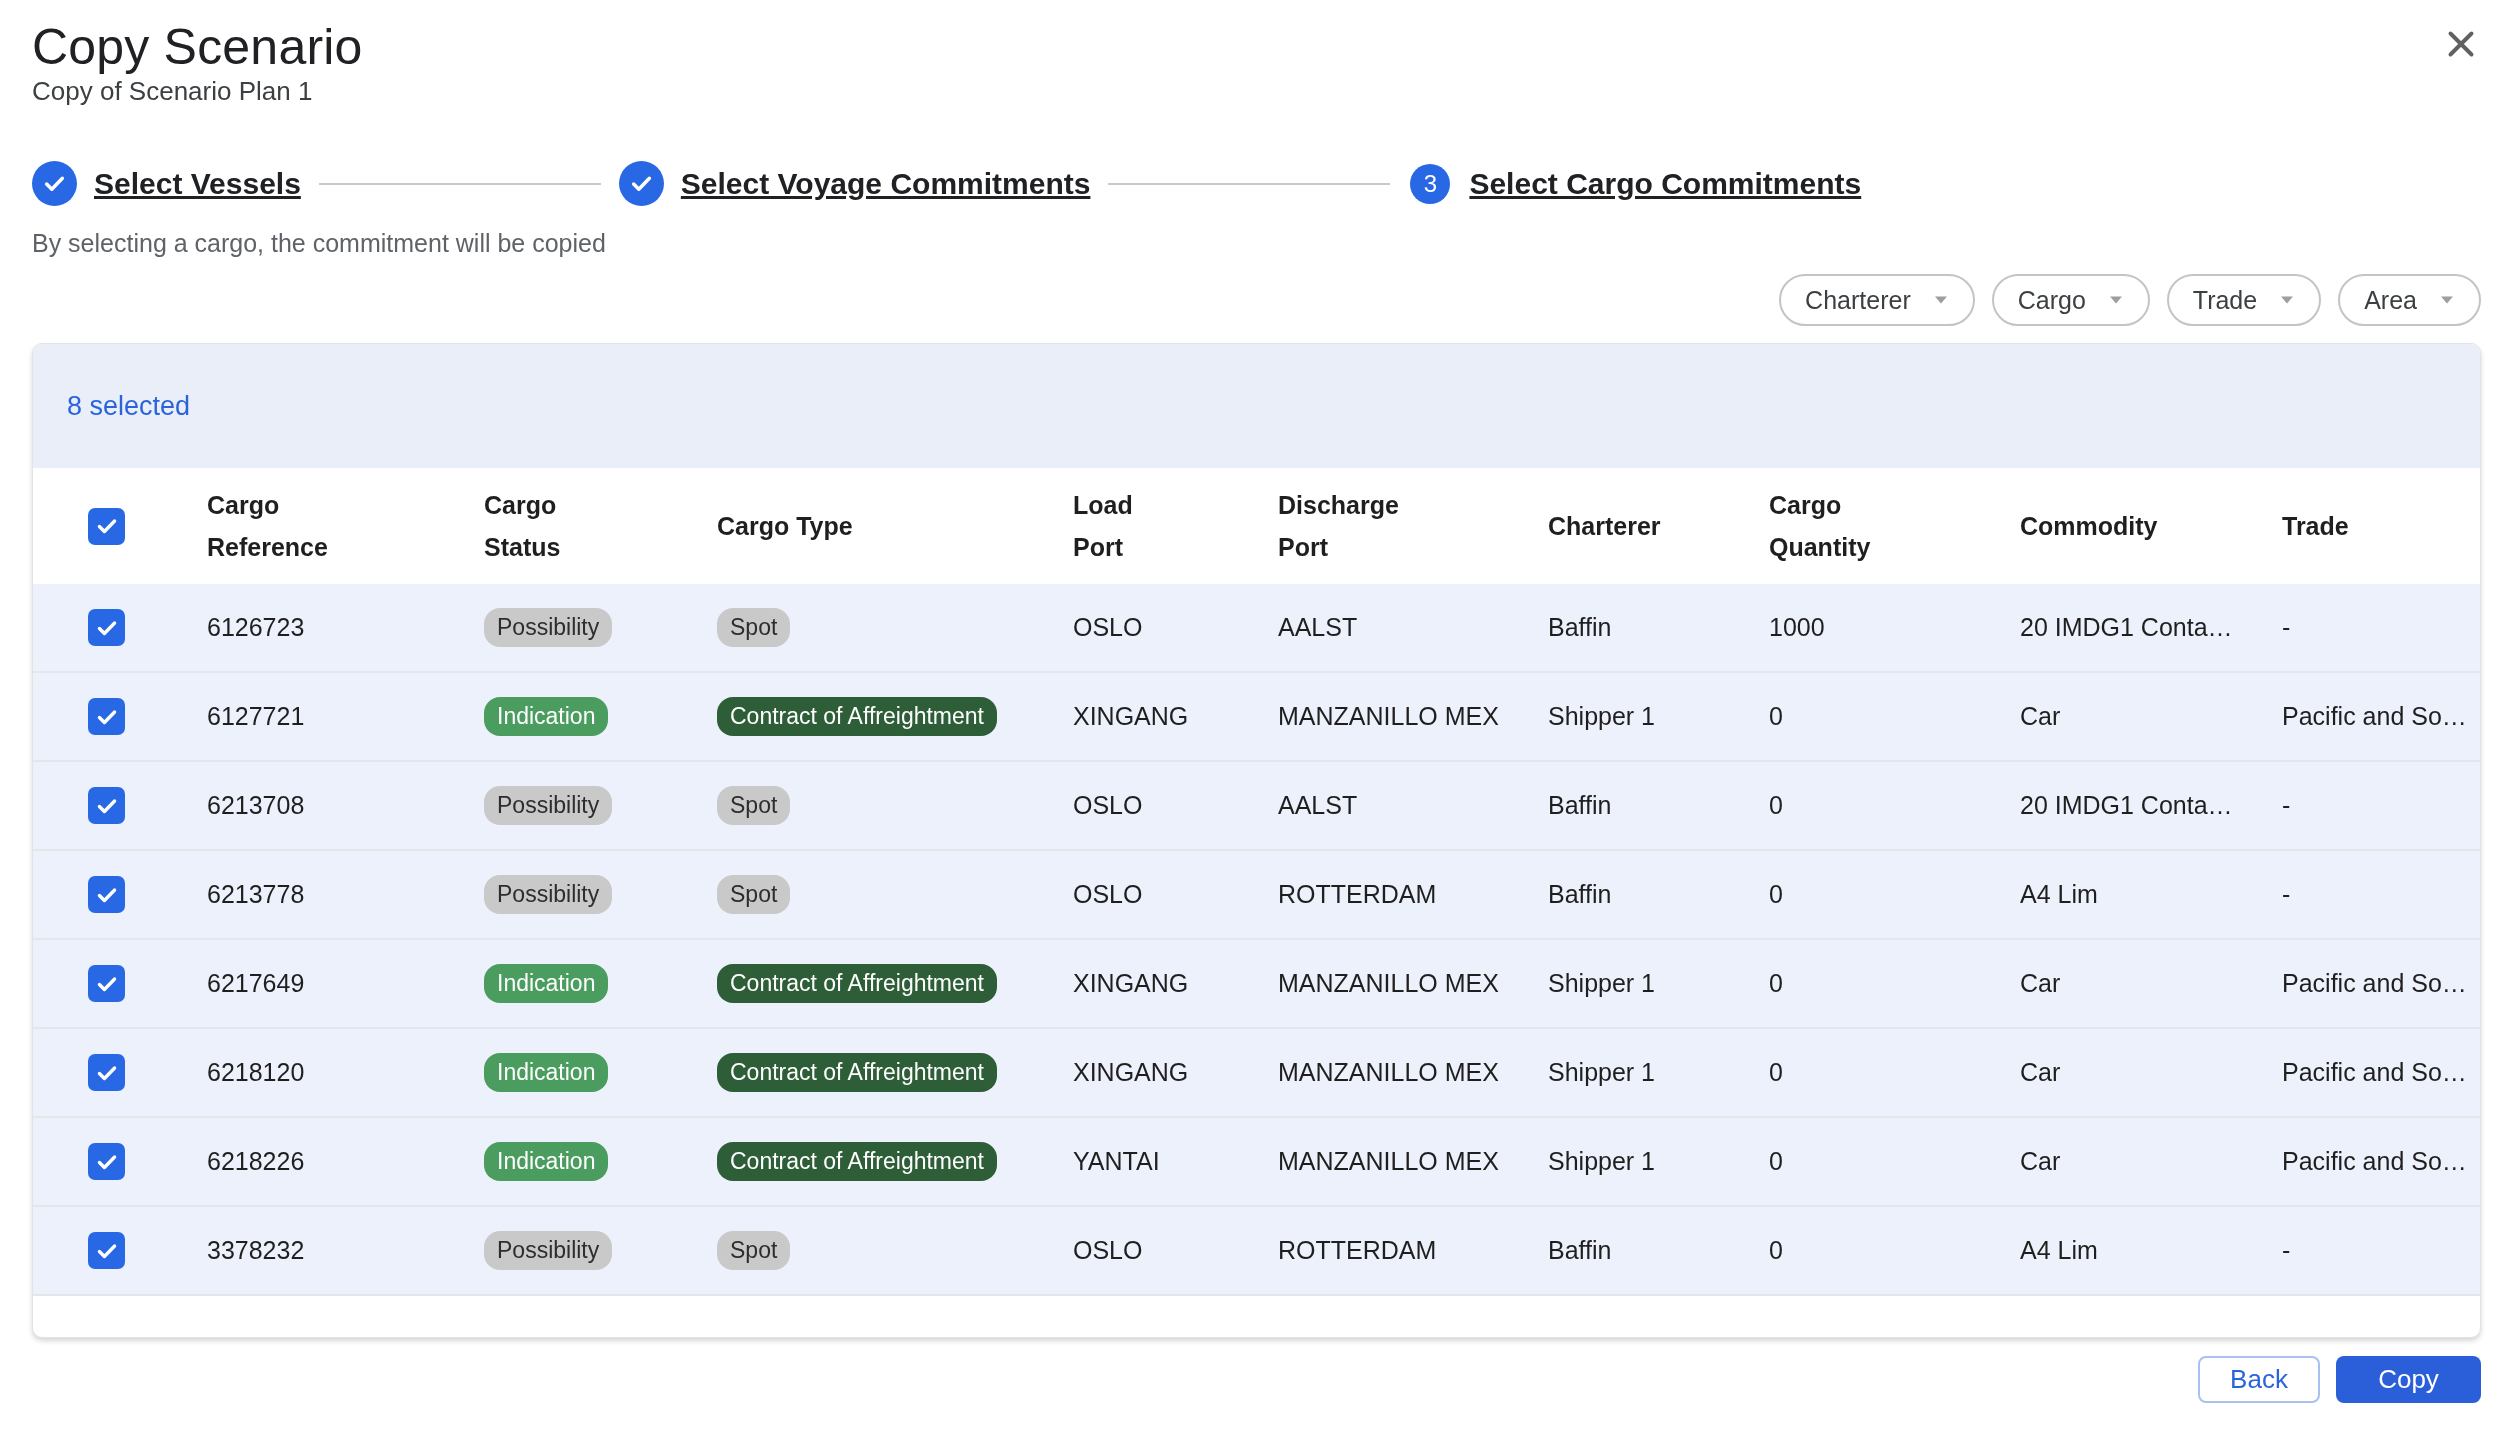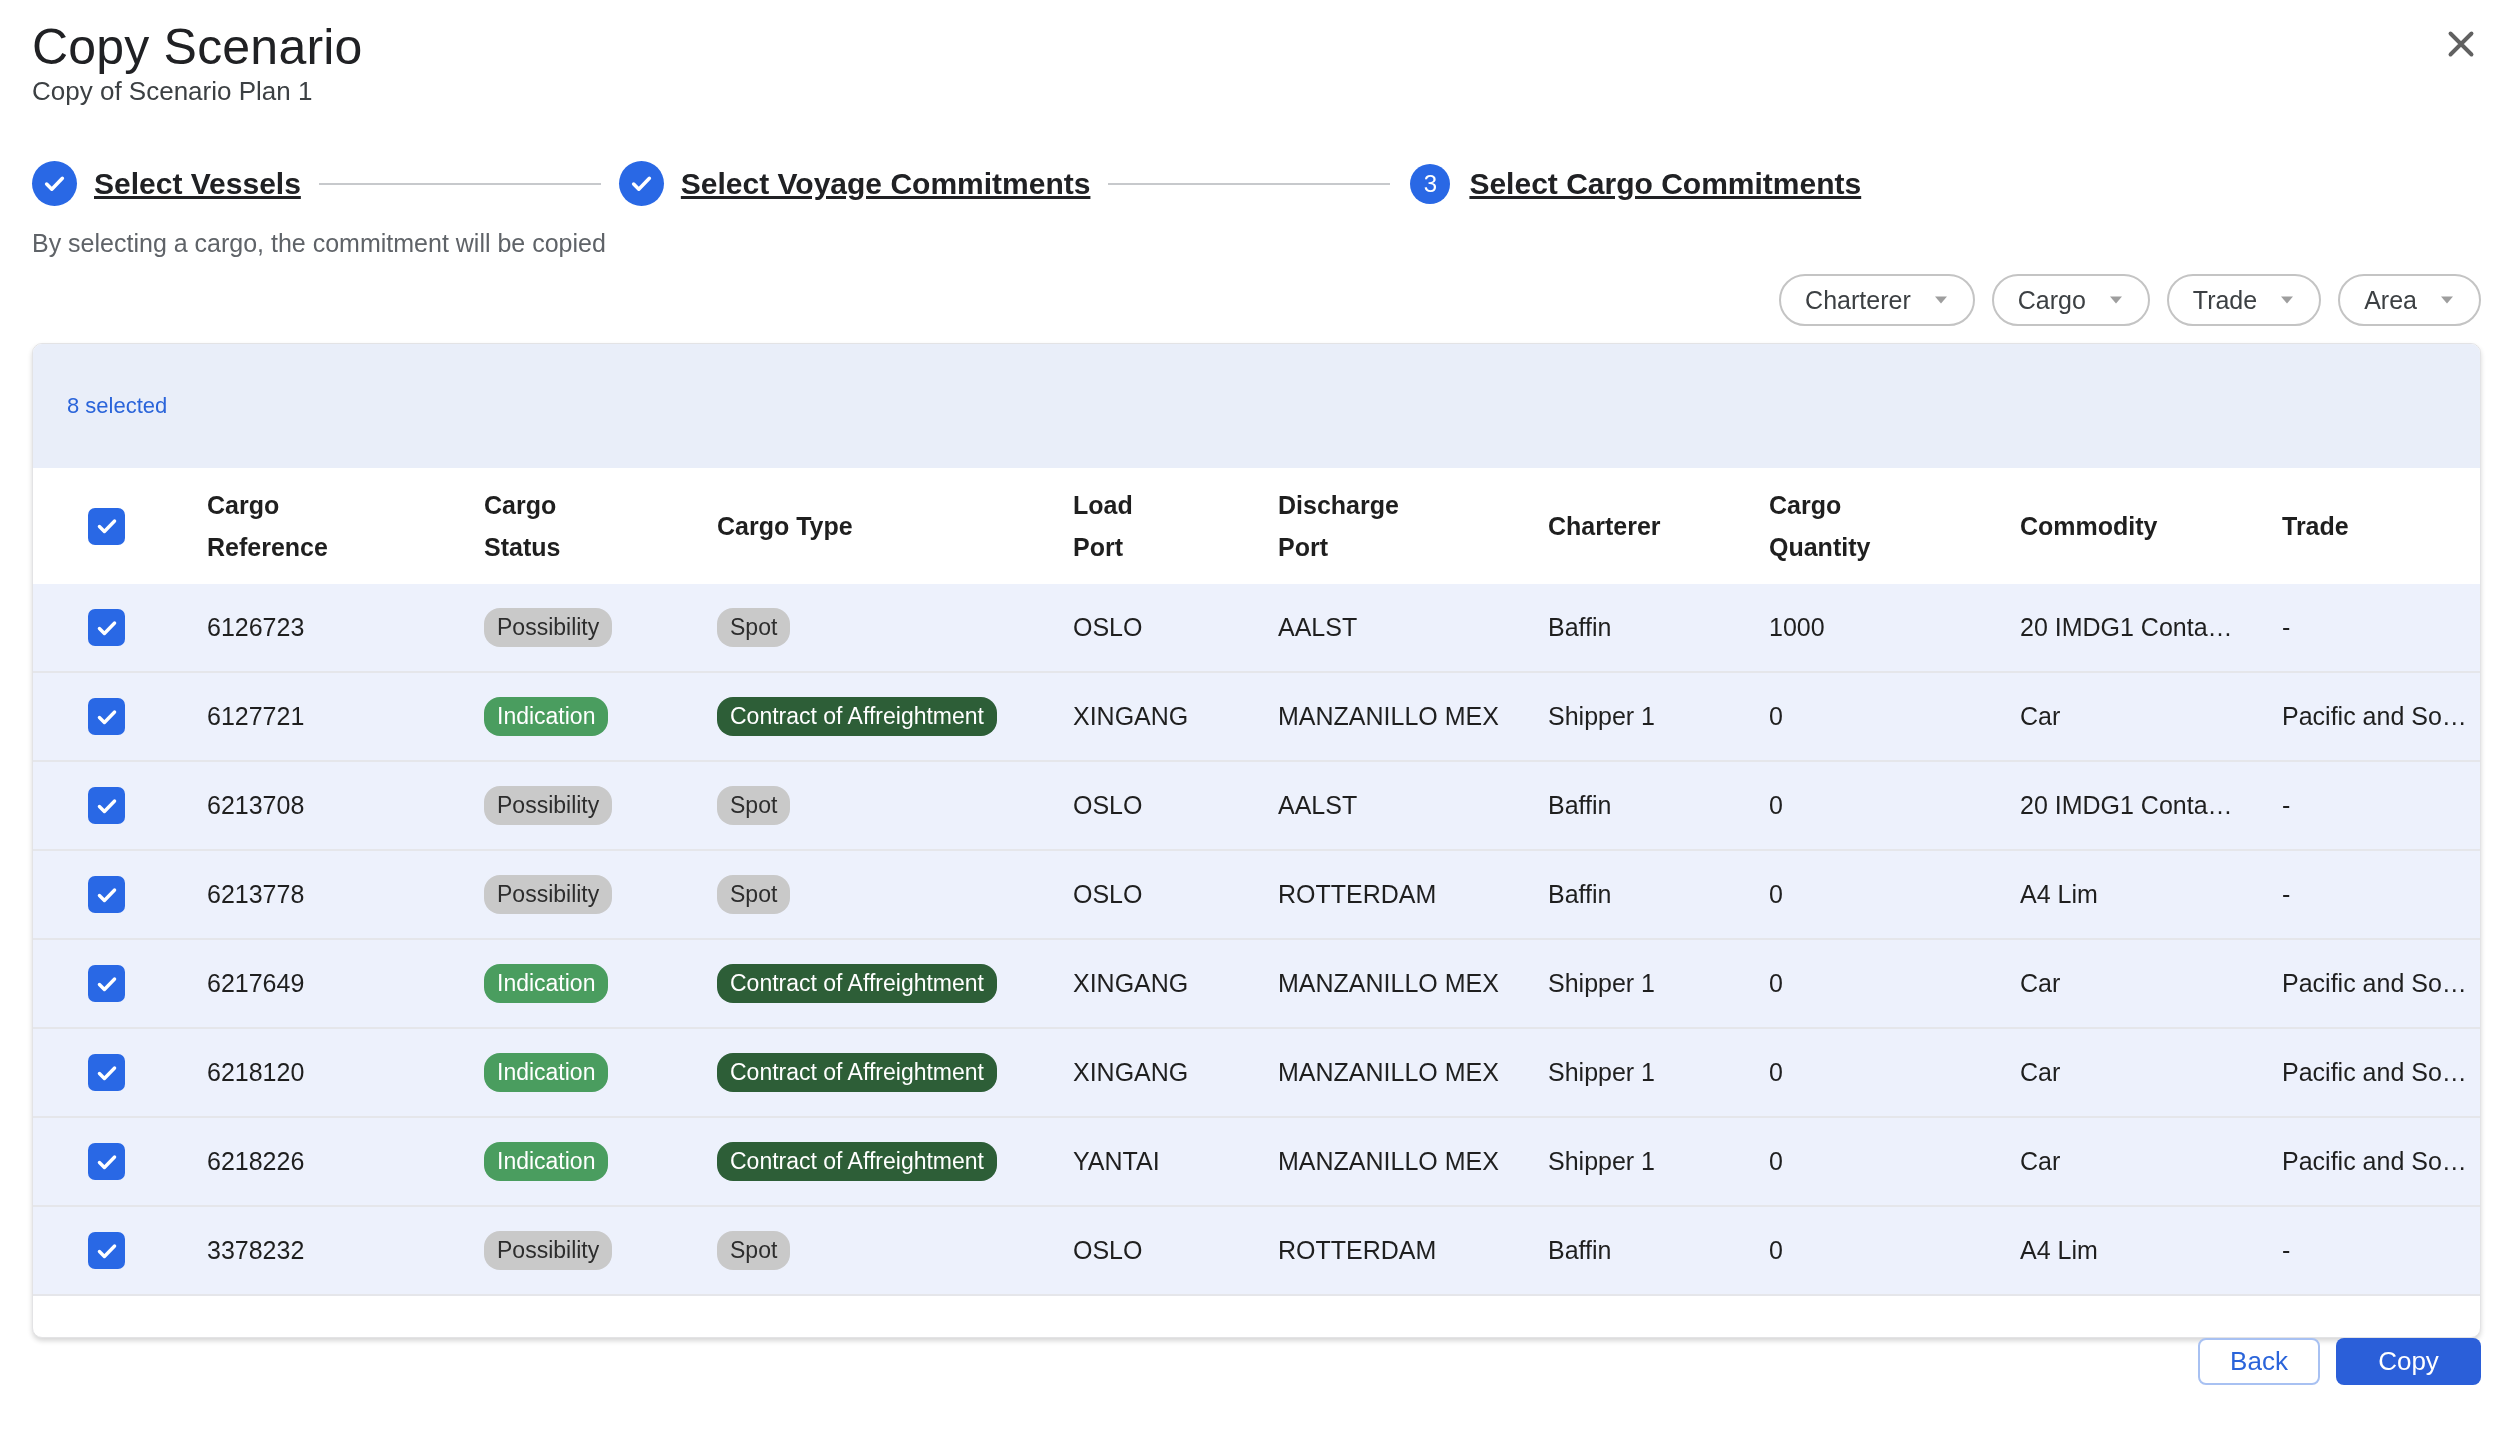--- a/index.html
+++ b/index.html
@@ -28,37 +28,37 @@
   .filters { display:flex; justify-content:flex-end; gap:17px; margin-top:16px; }
   .pill { display:flex; align-items:center; gap:22px; height:52px; padding:0 24px;
           background:#fff; border:2px solid #c4c4c4; border-radius:27px; cursor:pointer; }
   .pill-label { font-size:25px; color:#3c4043; }
   .caret { display:flex; align-items:center; }
 
   
   .card { margin-top:17px; width:2449px; height:995px; border:1px solid #e3e3e5; border-radius:10px;
           box-shadow:0 3px 5px rgba(0,0,0,.16); overflow:hidden; background:#fff; }
   .banner { height:124px; background:#E9EEF9; display:flex; align-items:center; padding-left:34px; }
-  .banner span { font-size:22px; color:#2A64DA; }
+  .banner span { font-size:27px; color:#2A64DA; }
   .grid { display:grid; grid-template-columns:174px 277px 233px 356px 205px 270px 221px 251px 262px minmax(0,1fr);
           align-items:center; }
   .thead { height:116px; background:#fff; }
   .hcell { font-size:25px; font-weight:700; line-height:1.68; white-space:pre-line; padding-right:12px; }
   .trow { height:89px; background:#EDF1FC; border-bottom:2px solid #e5e6ea; }
   .cell { font-size:25px; white-space:nowrap; overflow:hidden; padding-right:12px; }
   .cell-check { padding-left:55px; }
   .checkbox { width:37px; height:37px; border-radius:7px; background:#2968E5; display:flex;
               align-items:center; justify-content:center; cursor:pointer; }
   .chip { display:inline-block; font-size:23px; padding:6px 13px; border-radius:16px; white-space:nowrap; }
   .chip-gray { background:#C9C9C9; color:#2d2d2d; }
   .chip-green { background:#4A9D5F; color:#fff; }
   .chip-darkgreen { background:#2D5E37; color:#fff; }
 
   
-  .footer { display:flex; justify-content:flex-end; gap:16px; }
+  .footer { display:flex; justify-content:flex-end; gap:16px; margin-top:18px; }
   .btn { height:47px; border-radius:8px; font-size:26px; cursor:pointer;
          font-family:"Liberation Sans","DejaVu Sans",sans-serif; }
   .btn-back { width:122px; background:#fff; border:2px solid #A8C1F2; color:#2A64DA; }
   .btn-copy { width:145px; background:#2B5FD9; border:none; color:#fff; }
 </style>
 </head>
 <body>
 
 <div class="dialog">
 

